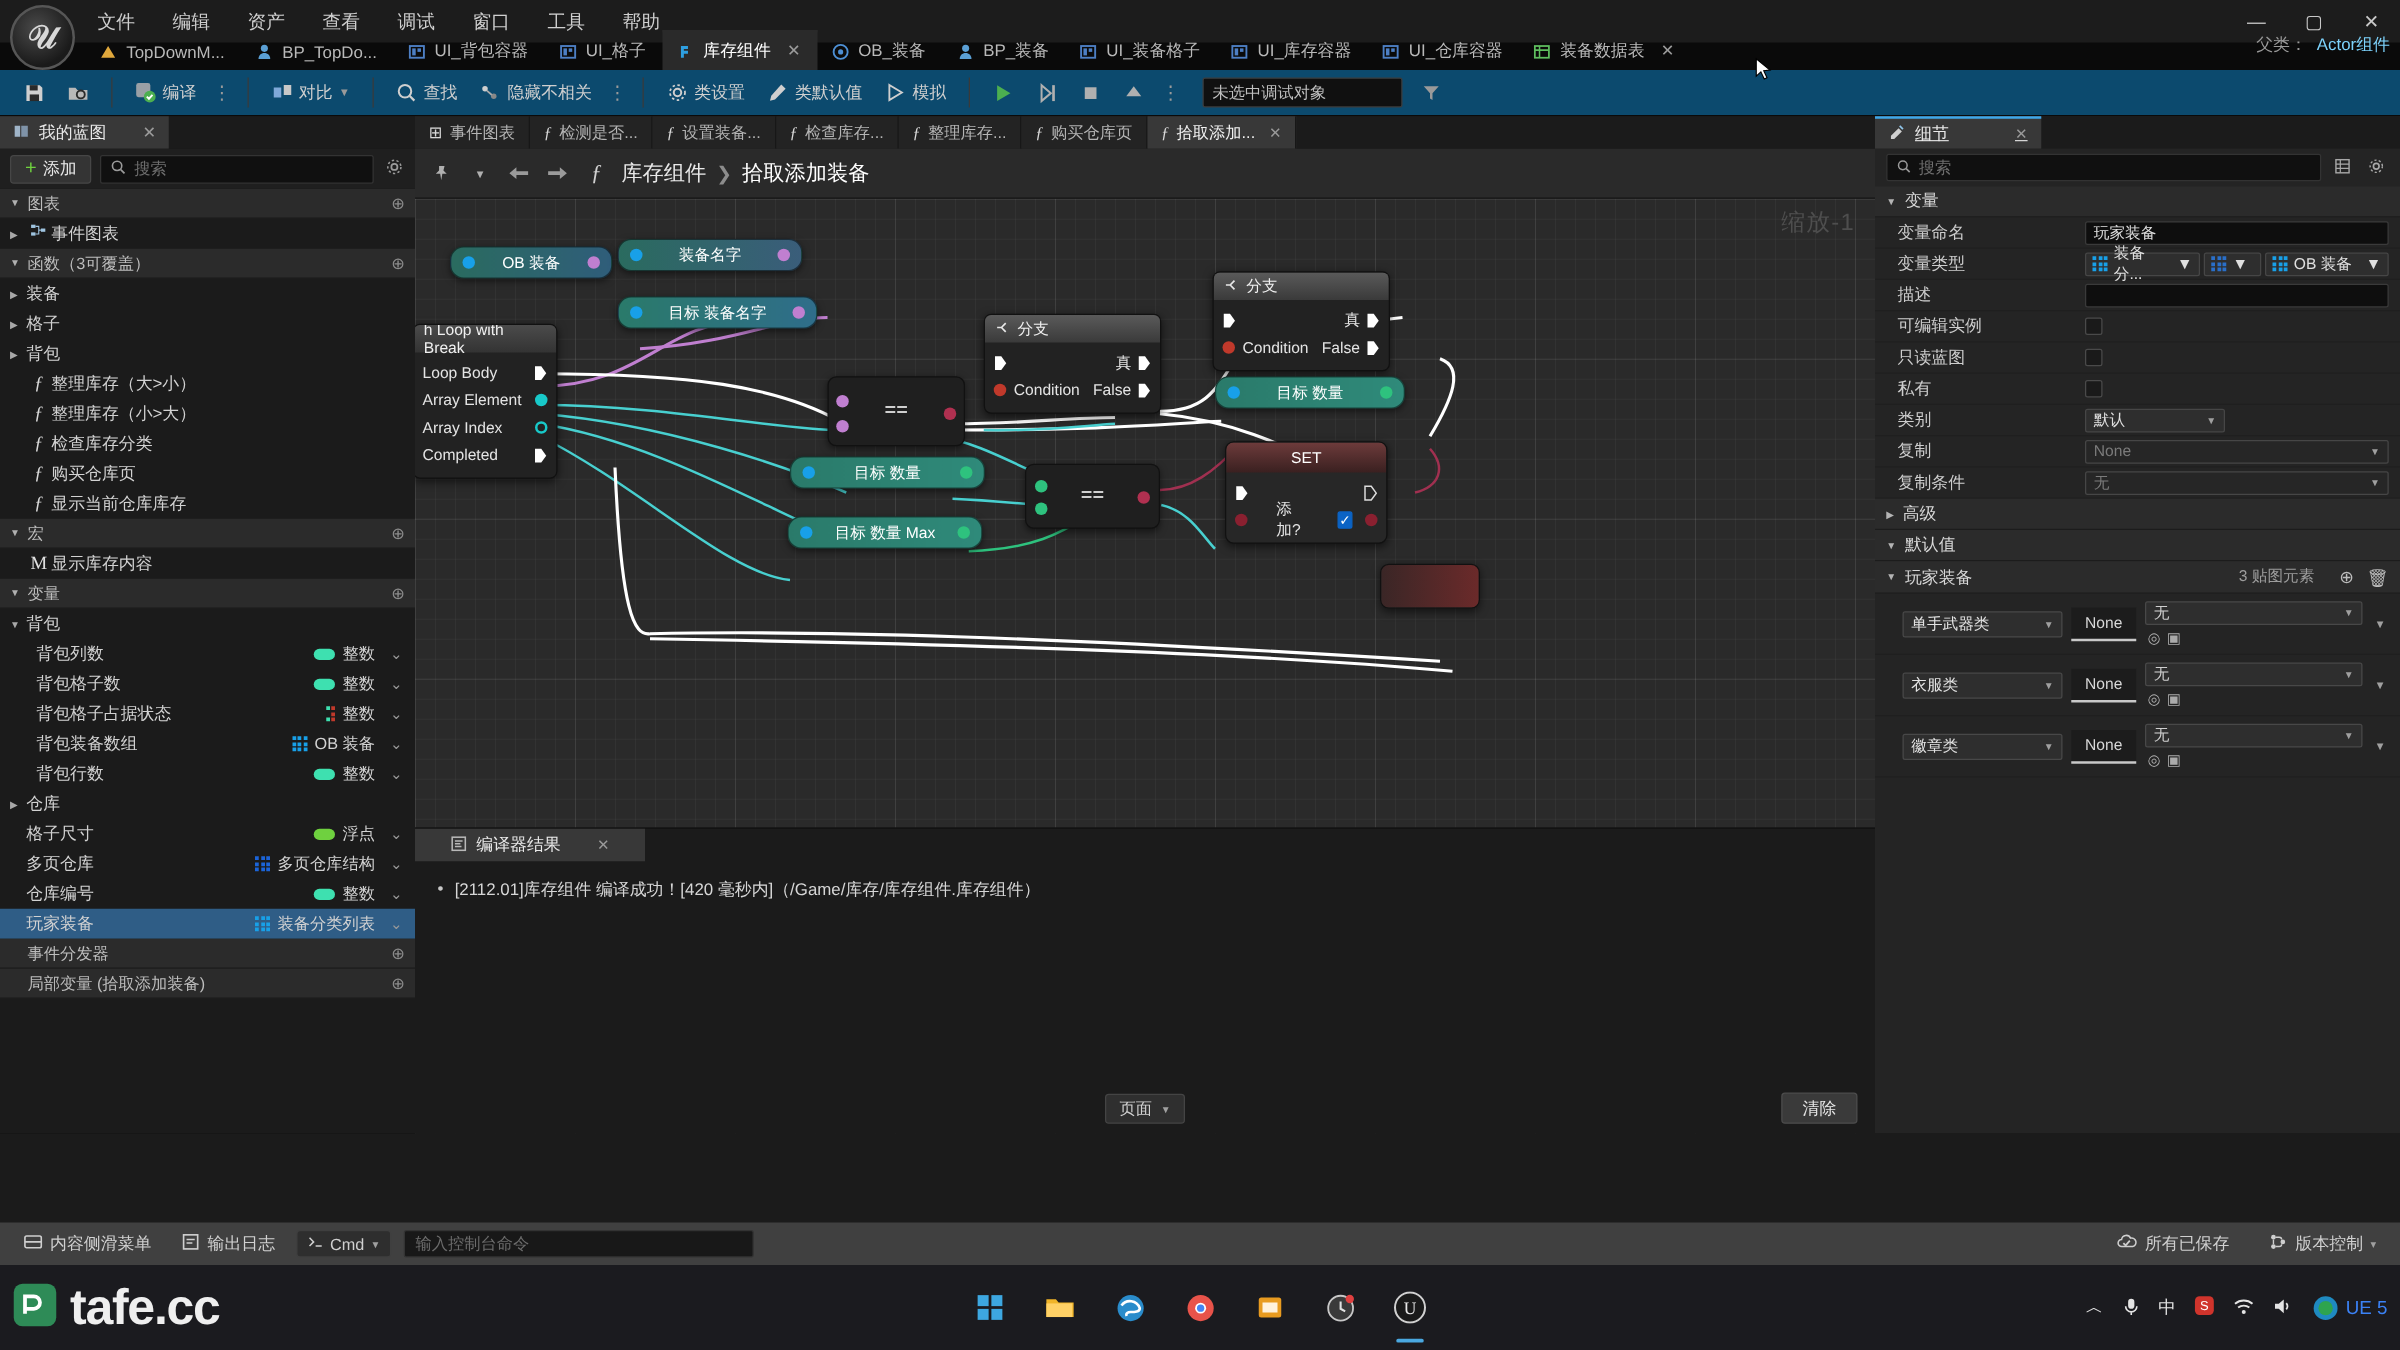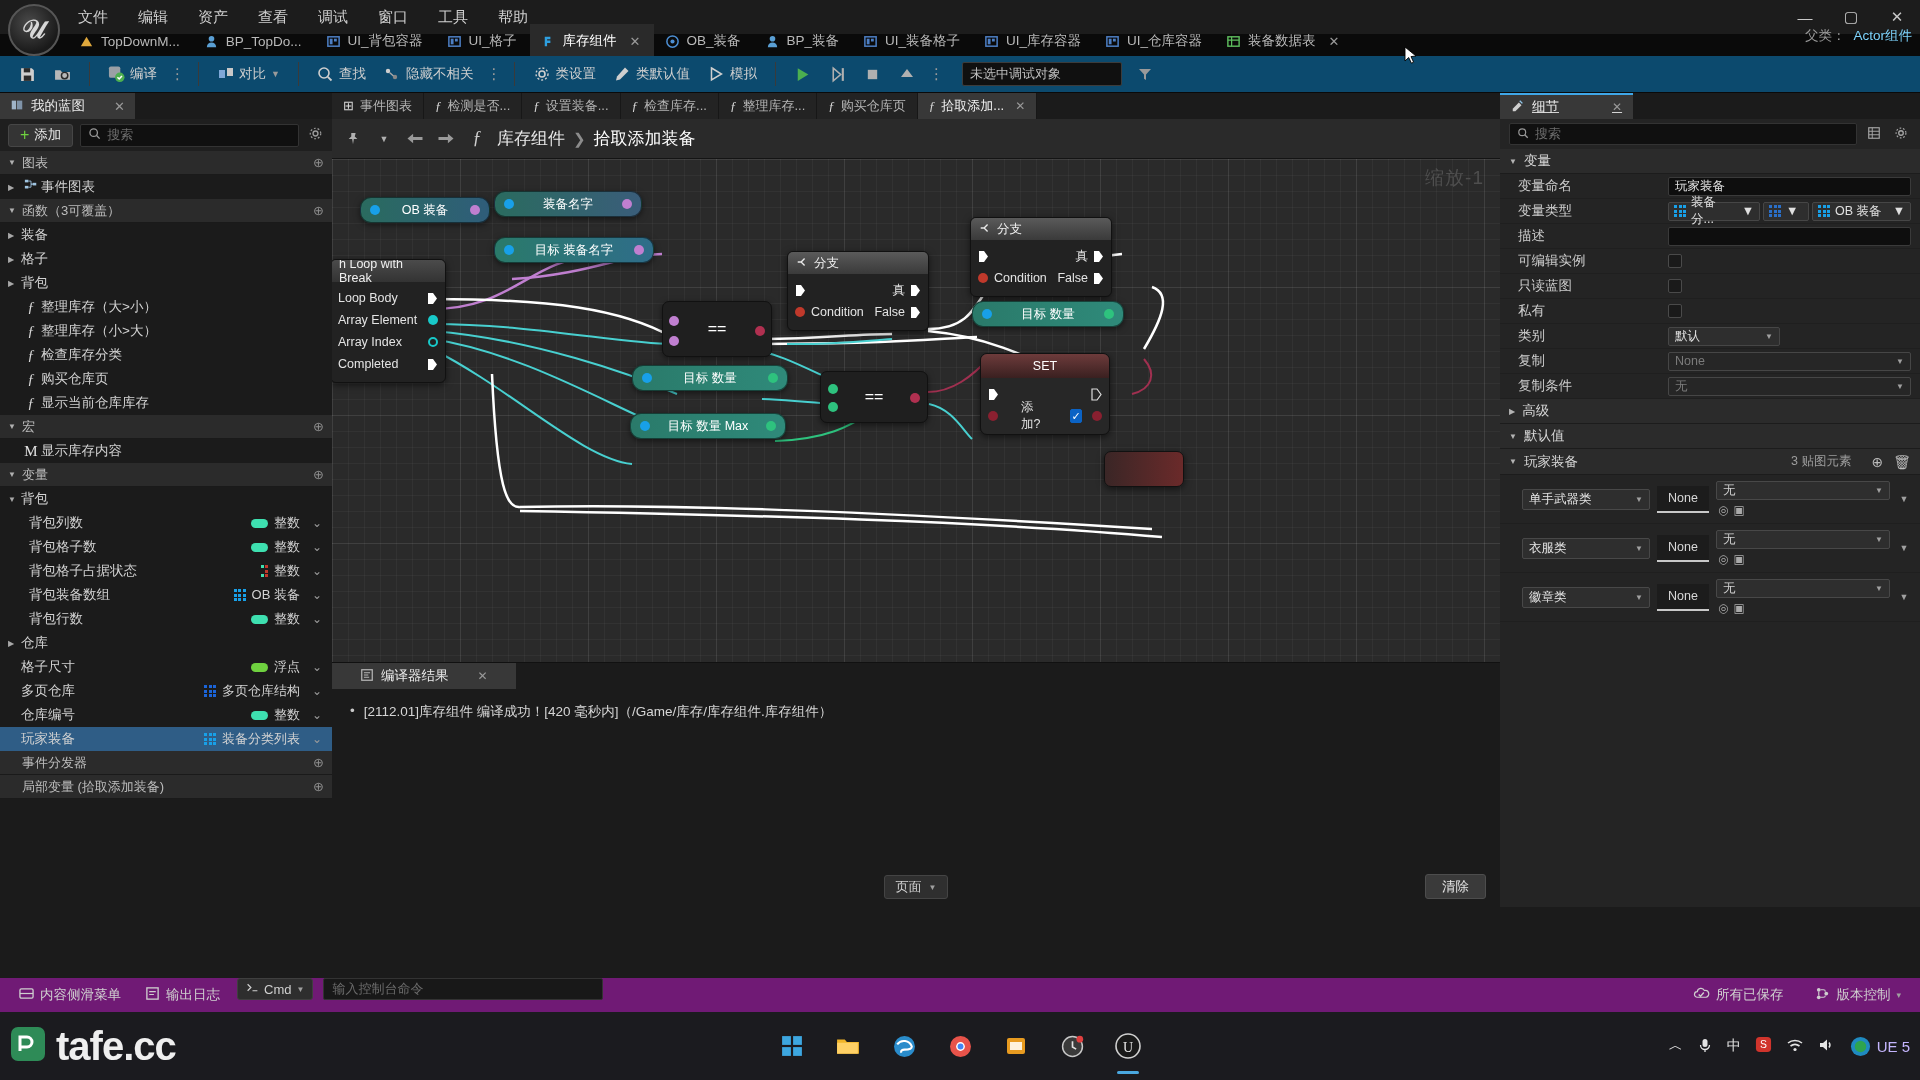--- a/index.html
+++ b/index.html
@@ -245,22 +245,22 @@
     font-size: 12.5px; color: #cfcfcf; }
   .arritem .icons { display: flex; gap: 5px; padding-left: 2px; }
   .arritem .icons span { color: #aaa; font-size: 12px; }
   .arritem .endcv { font-size: 9px; color: #a0a0a0; width: 14px; text-align: center; }
 
   
   .statusbar {
     position: absolute; left: 0; bottom: 68px; width: 1920px; height: 105px; background: #1b1b1b;
   }
   .sb-row {
-    position: absolute; left: 0; bottom: 0; width: 1920px; height: 34px; background: #701a75;
-    display: flex; padding: 0 12px; gap: 10px;
+    position: absolute; left: 0; bottom: 0; width: 1920px; height: 34px; background: #404040;
+    display: flex; align-items: center; padding: 0 12px; gap: 10px;
   }
   .sb-btn { display: flex; align-items: center; gap: 6px; font-size: 13.5px; color: #d0d0d0; padding: 3px 7px; }
   .cmd-pill { display: flex; align-items: center; gap: 5px; background: #2e2e2e; border: 1px solid #3f3f3f;
     border-radius: 3px; height: 22px; padding: 0 8px; font-size: 13px; color: #d0d0d0; }
   .cmd-input { width: 280px; height: 22px; background: #181818; border: 1px solid #333; border-radius: 2px;
     display: flex; align-items: center; padding: 0 8px; font-size: 13px; color: #6b6b6b; }
   .sb-right { margin-left: auto; display: flex; align-items: center; gap: 18px; }
 
   
   .taskbar {
@@ -270,21 +270,21 @@
   .tb-left { position: absolute; left: 8px; display: flex; align-items: center; gap: 8px; }
   .tb-logo-txt { font-size: 40px; font-weight: bold; color: #efefef; letter-spacing: -1px; }
   .tb-center { position: absolute; left: 50%; transform: translateX(-50%); display: flex;
     align-items: center; gap: 18px; }
   .tb-app { width: 38px; height: 38px; border-radius: 6px; display: flex; align-items: center;
     justify-content: center; font-size: 20px; position: relative; }
   .tb-app.active::after { content:""; position:absolute; bottom:-9px; left:50%; transform:translateX(-50%);
     width: 22px; height: 3px; background: #4aa8e0; border-radius: 2px; }
   .tb-right { position: absolute; right: 10px; display: flex; align-items: center; gap: 14px;
     font-size: 14px; color: #e4e4e4; }
-  .ue-badge { display: flex; align-items: center; gap: 6px; font-size: 15px; color: #c4b5fd; }
+  .ue-badge { display: flex; align-items: center; gap: 6px; font-size: 15px; color: #3b82f6; }
 
   .cursor { position: absolute; left: 1404px; top: 46px; width: 14px; height: 20px; z-index: 200; }
 </style>
 </head>
 <body>
 
 <div id="app">
 
   <div class="menubar">
     <div class="ue-logo">𝒰</div>

